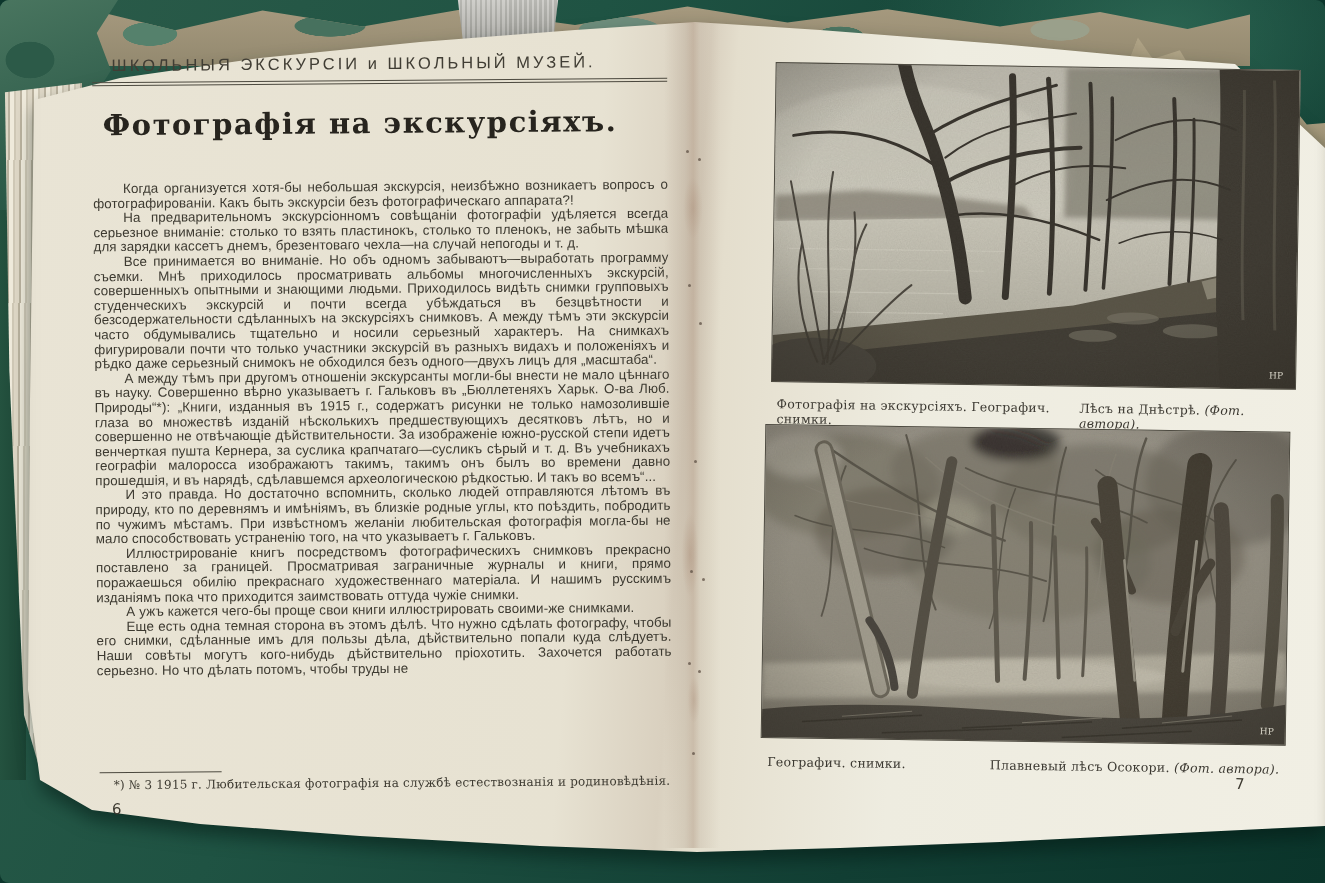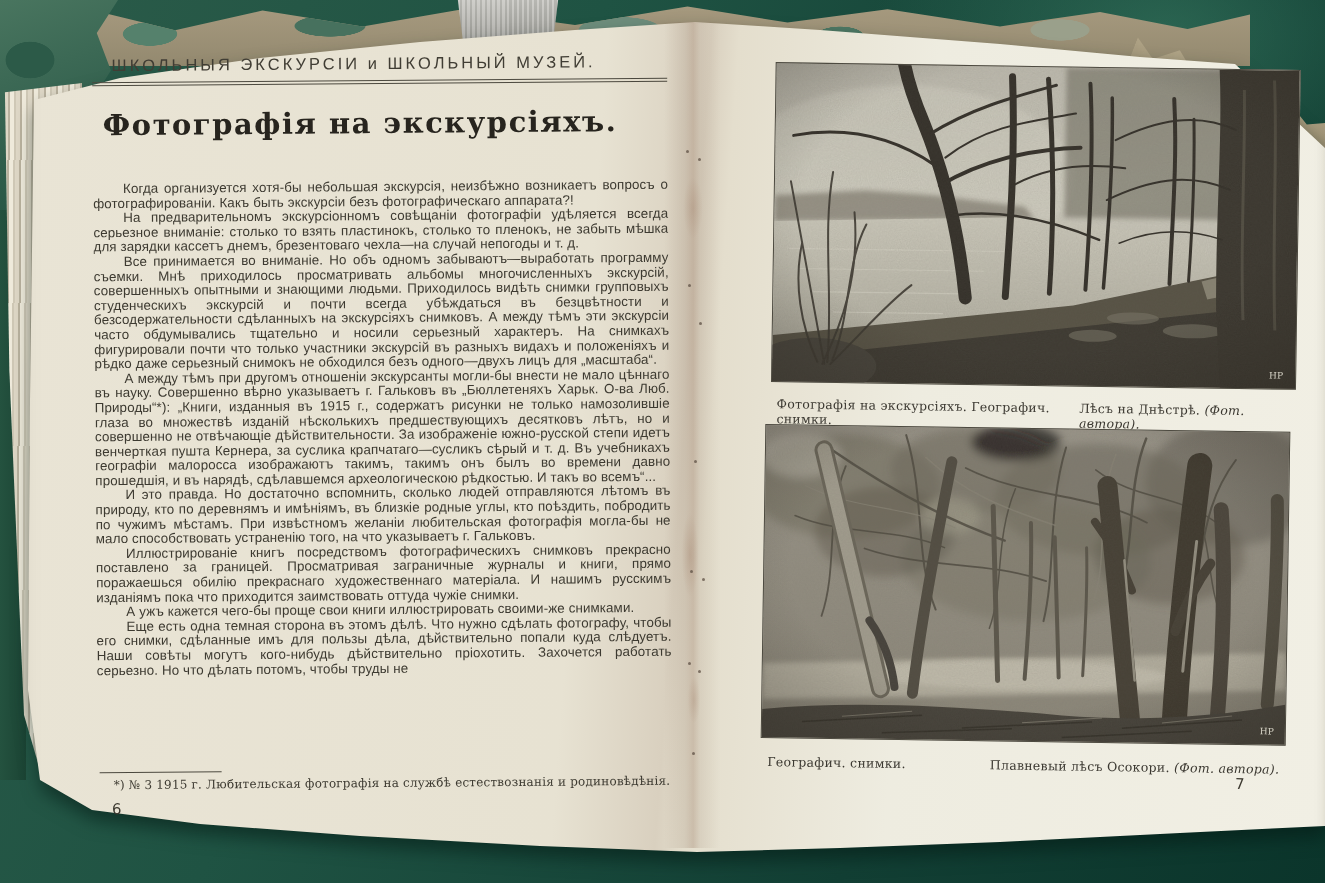--- a/index.html
+++ b/index.html
@@ -1,20 +1,20 @@
 <!DOCTYPE html>
 <html><head>
 <meta charset="utf-8">
 <style>
   html,body{margin:0;padding:0;background:#0c362c;}
   #stage{position:relative;width:1325px;height:883px;overflow:hidden;
     background:
       radial-gradient(420px 260px at 88% 4%, rgba(62,130,104,.55), transparent 70%),
       linear-gradient(115deg,#2b5b49 0%,#1f5343 35%,#123f34 72%,#0b352b 100%);
-    font-family:"Liberation Sans",sans-serif;}
+    font-family:"Liberation Sans",sans-serif;border-radius:9px;}
 
   
   .board-strip{position:absolute;left:0;top:0;width:1250px;height:66px;z-index:1;
     background:
       radial-gradient(46px 20px at 150px 34px,#55816c 58%,transparent 60%),
       radial-gradient(60px 18px at 330px 26px,#47715e 58%,transparent 60%),
       radial-gradient(70px 22px at 620px 30px,#6e8d7c 58%,transparent 60%),
       radial-gradient(40px 16px at 840px 36px,#4d7763 58%,transparent 60%),
       radial-gradient(50px 18px at 1060px 30px,#9aa08b 58%,transparent 60%),
       linear-gradient(180deg,#a89b80,#93896f);

